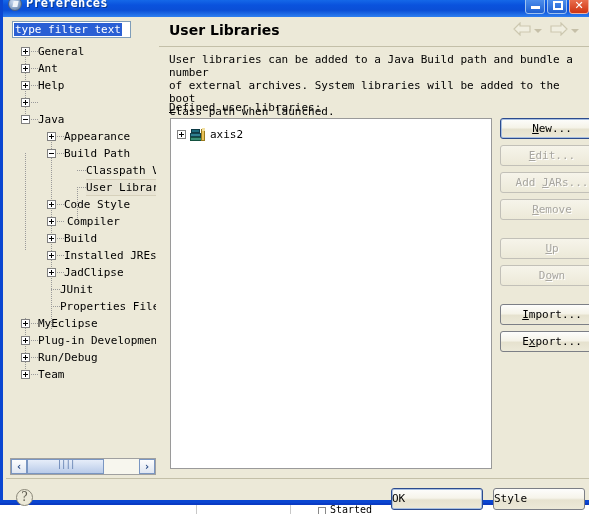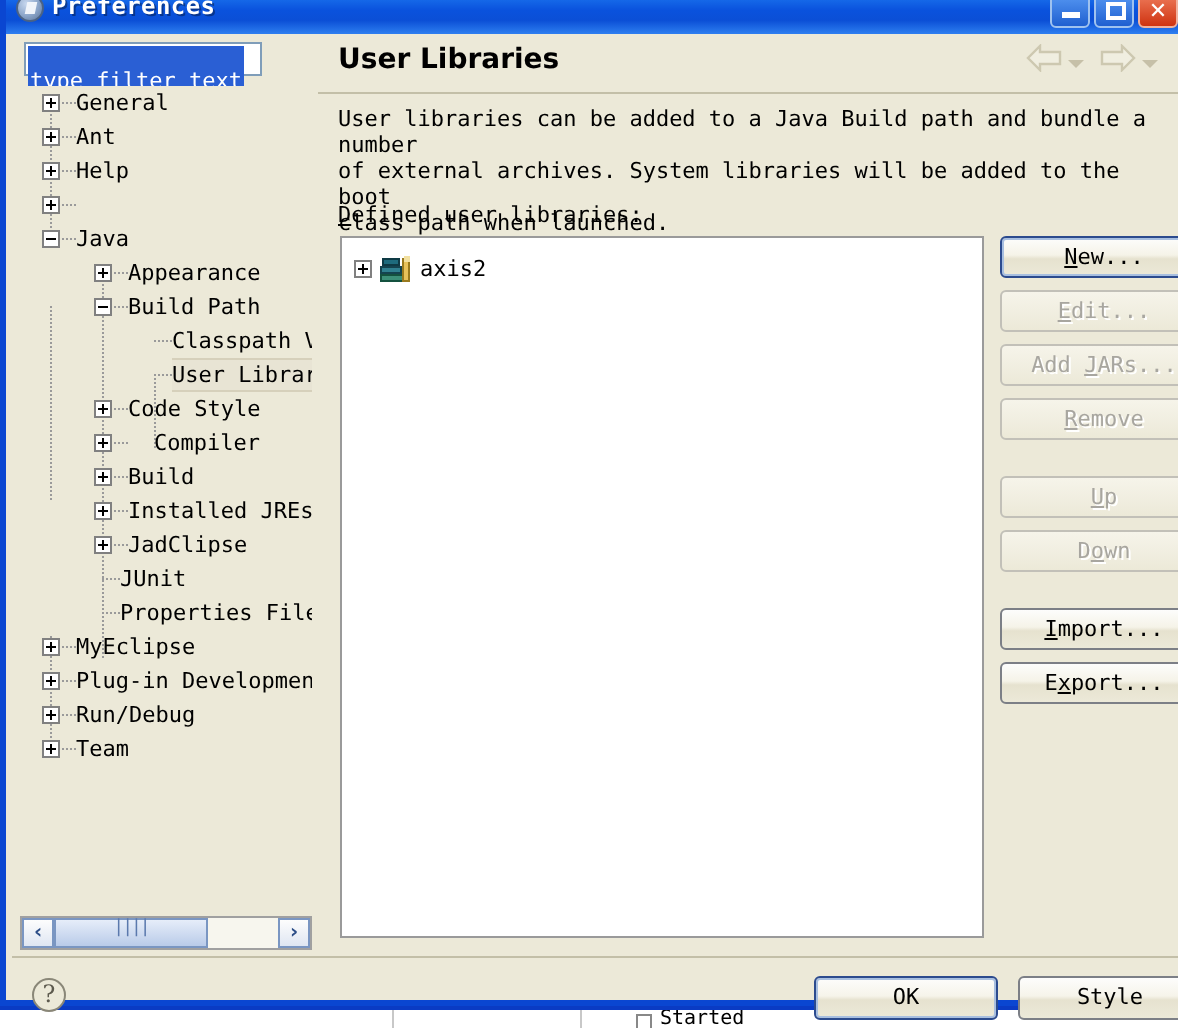--- a/index.html
+++ b/index.html
@@ -155,21 +155,21 @@
     box-sizing: border-box;
   }
   .filter-text {
     position: absolute;
     left: 1px; top: 1px;
     background: #2a5fd4;
     color: #ffffff;
     font-family: "DejaVu Sans Mono", monospace;
     font-size: 11px;
     line-height: 13px;
-    padding: 11px 1px;
+    padding: 0 1px;
     white-space: nowrap;
   }
   .tree {
     position: absolute;
     left: 0; top: 26px;
     width: 150px;
     height: 413px;
     overflow: hidden;
     background: #ece9d8;
   }
@@ -441,24 +441,22 @@
   .footbtn {
     position: absolute;
     top: 471px;
     width: 92px; height: 22px;
     border-radius: 3px;
     border: 1px solid #7c7f86;
     background: linear-gradient(to bottom,#fdfdfc 0%,#f6f4ea 45%,#e6e2cf 55%,#ece9d8 100%);
     font-family: "DejaVu Sans Mono", monospace;
     font-size: 11px;
     color: #000000;
-    text-align: center;
     line-height: 20px;
     box-sizing: border-box;
-    margin-left: 16px;
   }
   .footbtn.ok {
     left: 385px;
     border: 1px solid #2c4b8e;
     box-shadow: 0 0 0 1px #a8bfe0 inset;
   }
   .footbtn.cancel { left: 487px; }
 </style>
 </head>
 <body>
@@ -554,21 +552,21 @@
 
           <div class="trow">
             <span class="texp plus" style="left:41px"></span>
             <span class="hline" style="left:51px; top:8px; width:7px;"></span>
             <span class="tlabel" style="left:58px">Code Style</span>
           </div>
 
           <div class="trow">
             <span class="texp plus" style="left:41px"></span>
             <span class="hline" style="left:51px; top:8px; width:7px;"></span>
-            <span class="tlabel" style="left:71px">Compiler</span>
+            <span class="tlabel" style="left:61px">Compiler</span>
           </div>
 
           <div class="trow">
             <span class="texp plus" style="left:41px"></span>
             <span class="hline" style="left:51px; top:8px; width:7px;"></span>
             <span class="tlabel" style="left:58px">Build</span>
           </div>
 
 
           <div class="trow">

